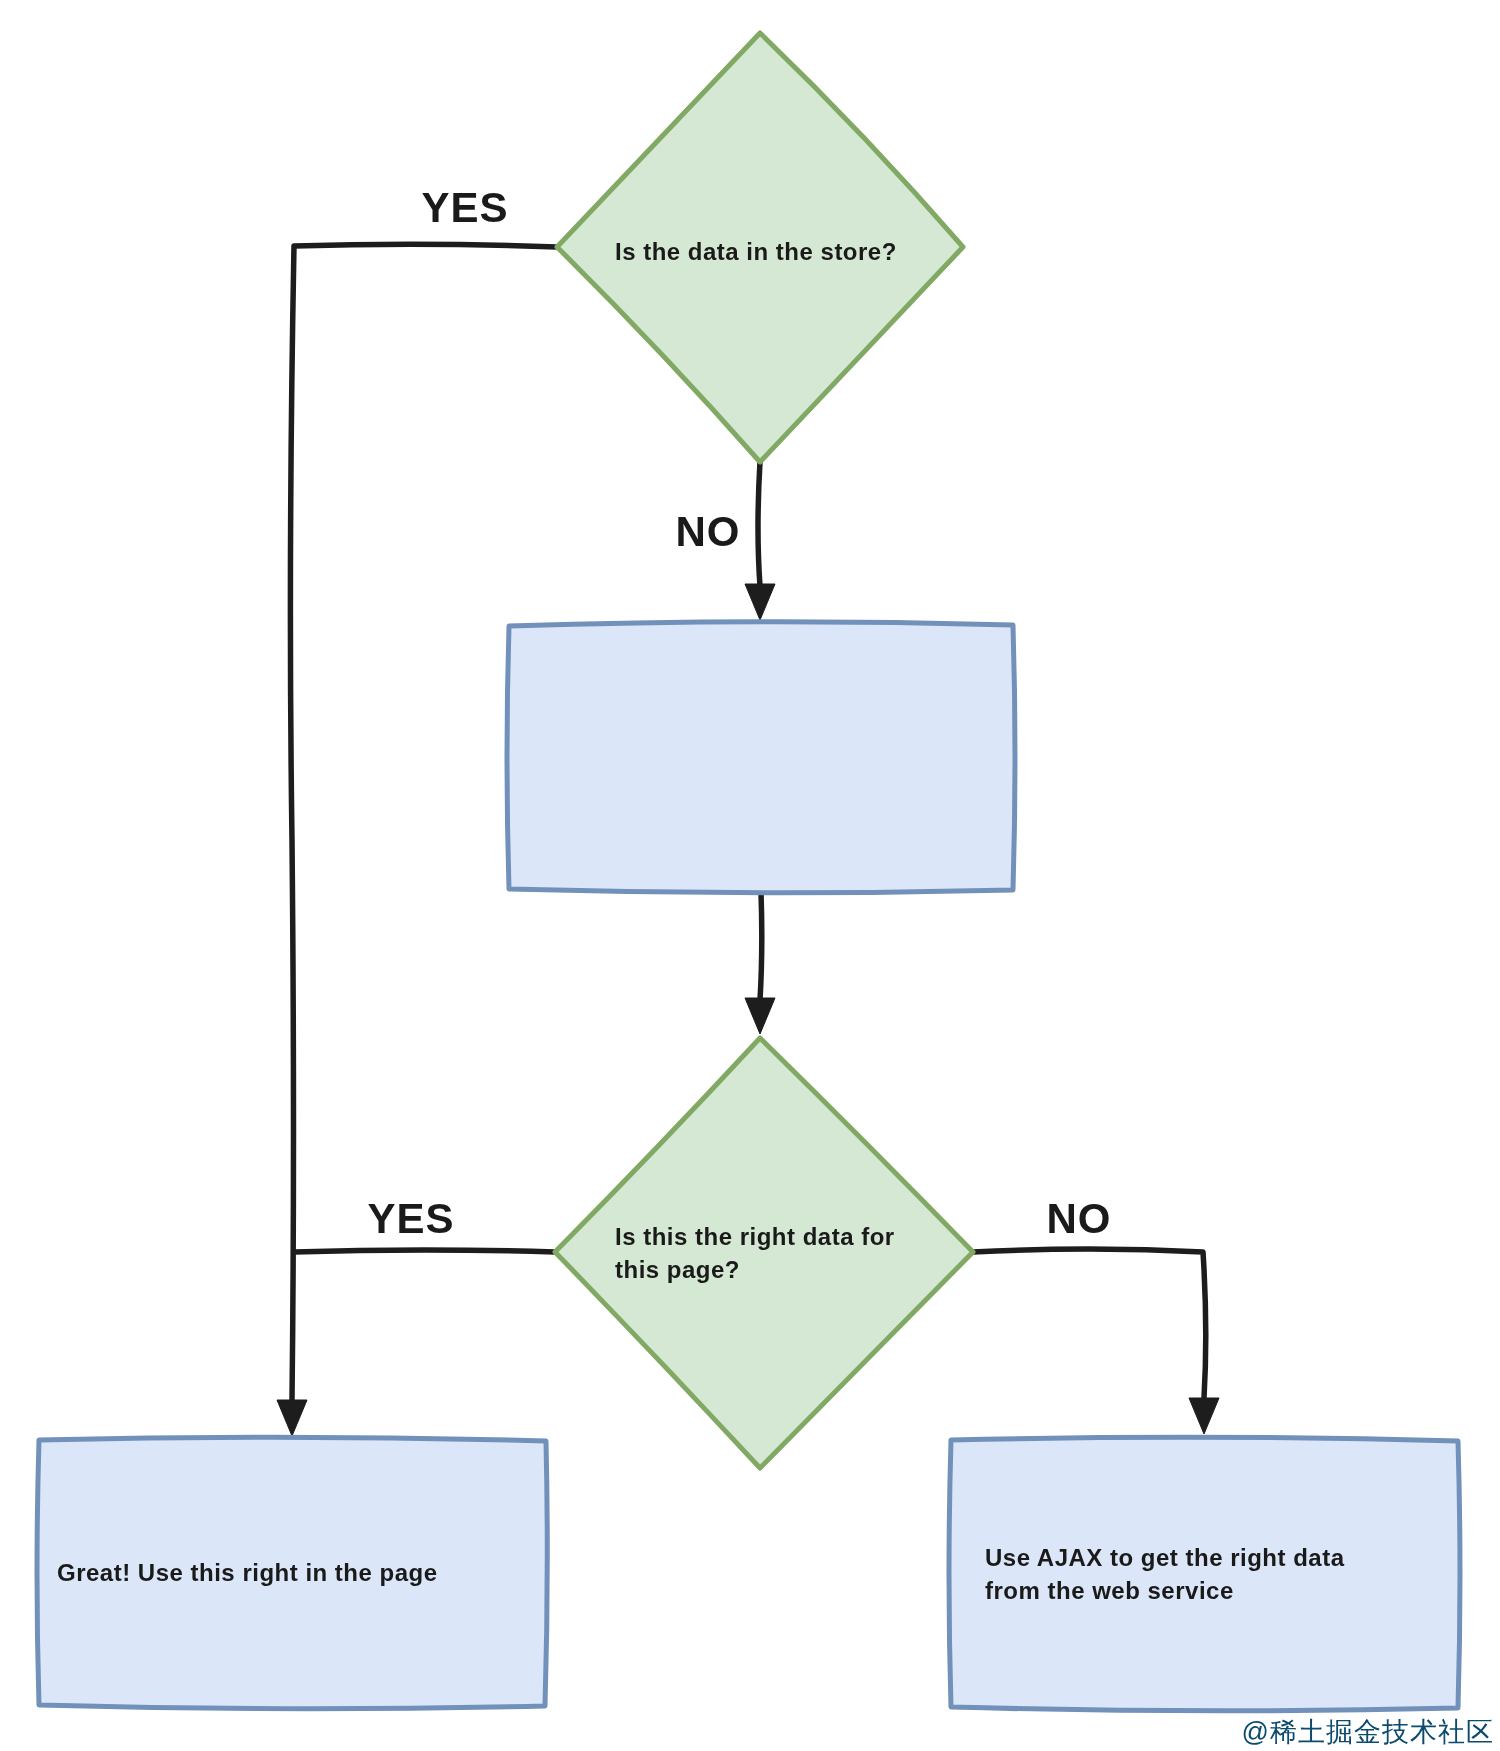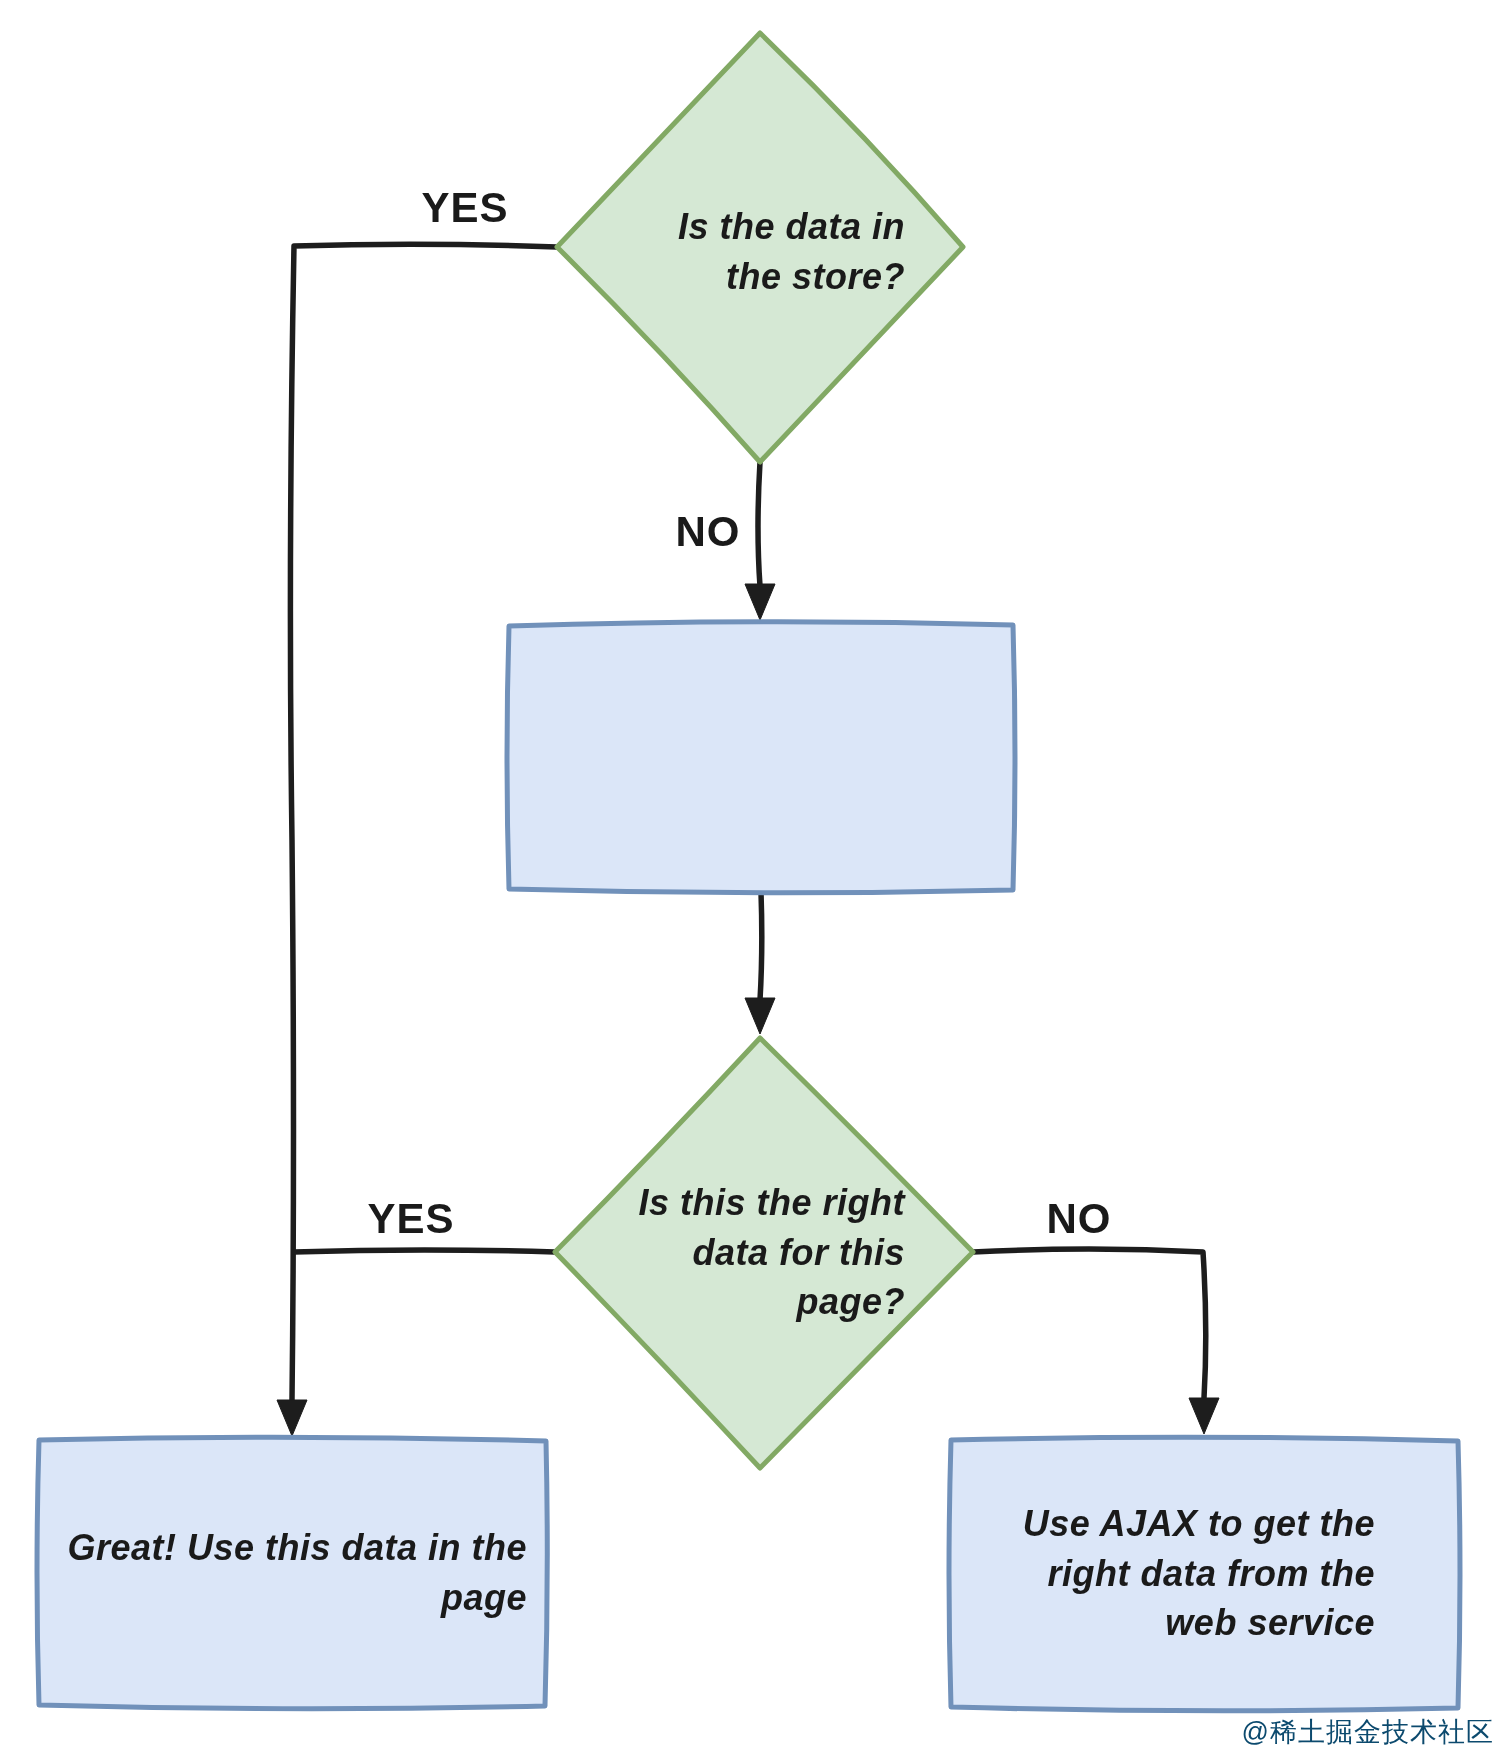--- a/index.html
+++ b/index.html
@@ -9,29 +9,28 @@
     height: 1751px;
     background: #ffffff;
     font-family: "Liberation Sans", "DejaVu Sans", sans-serif;
     overflow: hidden;
   }
   .canvas svg { position: absolute; left: 0; top: 0; }
 
   .node-label, .edge-label {
     position: absolute;
     transform: translate(-50%, -50%);
-    text-align: right;
+    text-align: left;
     color: #1a1a1a;
     font-weight: bold;
   }
   .node-label {
-    font-size: 36px;
+    font-size: 24px;
     line-height: 1.38;
     letter-spacing: 0.5px;
-    font-style: italic;
   }
   .edge-label {
     font-size: 42px;
     letter-spacing: 1px;
     white-space: nowrap;
   }
   .watermark {
     position: absolute;
     right: 6px;
     top: 1714px;
@@ -76,21 +75,21 @@
     <path class="decision-shape" d="M760 1038 Q 868 1144 973 1252 Q 864 1362 760 1468 Q 658 1358 555 1252 Q 659 1147 760 1038 Z"></path>
     <path class="process-shape" d="M39 1440 Q 292 1434 546 1441 Q 549 1573 545 1706 Q 292 1712 39 1705 Q 35 1573 39 1440 Z"></path>
     <path class="process-shape" d="M951 1440 Q 1204 1434 1458 1441 Q 1462 1575 1458 1708 Q 1204 1714 951 1707 Q 947 1575 951 1440 Z"></path>
   </svg>
 
   <div class="node-label" style="left:760px; top:252px; width:290px;">Is the data in the store?</div>
 
 
   <div class="node-label" style="left:760px; top:1253px; width:290px;">Is this the right data for this page?</div>
 
-  <div class="node-label" style="left:292px; top:1573px; width:470px;">Great! Use this data in the page</div>
+  <div class="node-label" style="left:292px; top:1573px; width:470px;">Great! Use this right in the page</div>
 
   <div class="node-label" style="left:1180px; top:1574px; width:390px;">Use AJAX to get the right data from the web service</div>
 
   <div class="edge-label" style="left:465px; top:208px;">YES</div>
 
   <div class="edge-label" style="left:708px; top:532px;">NO</div>
 
   <div class="edge-label" style="left:411px; top:1219px;">YES</div>
 
   <div class="edge-label" style="left:1079px; top:1219px;">NO</div>

